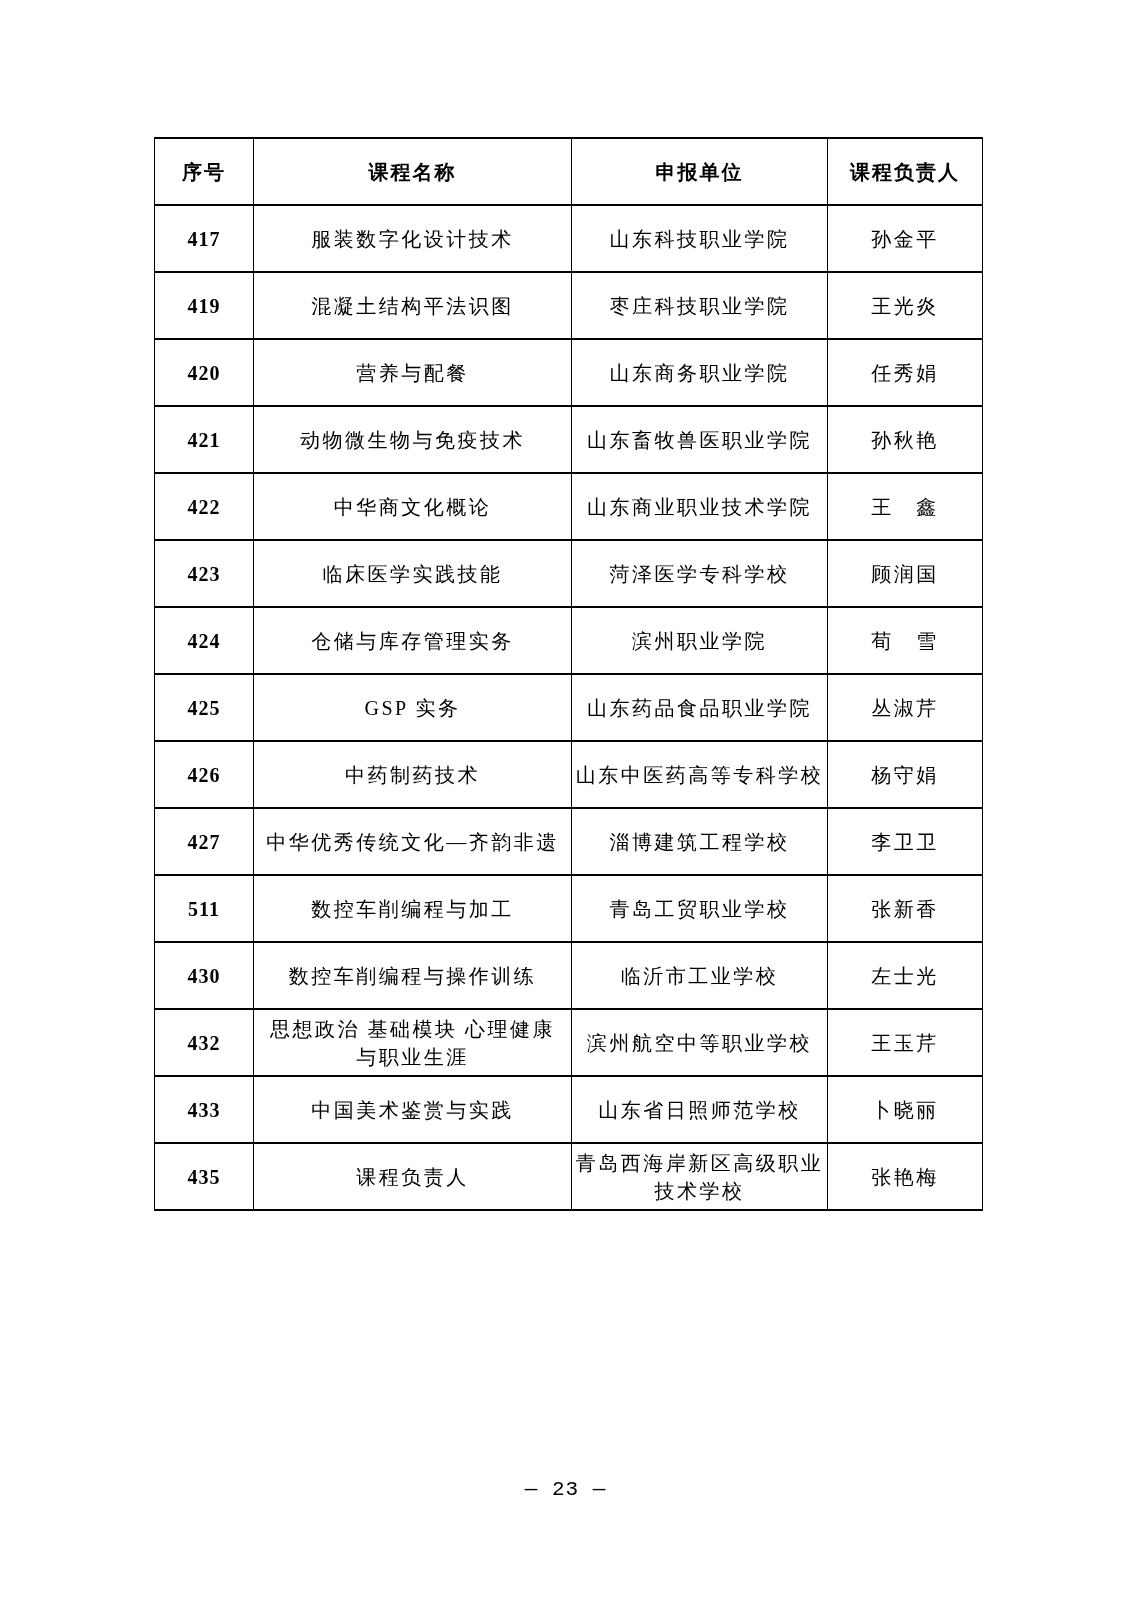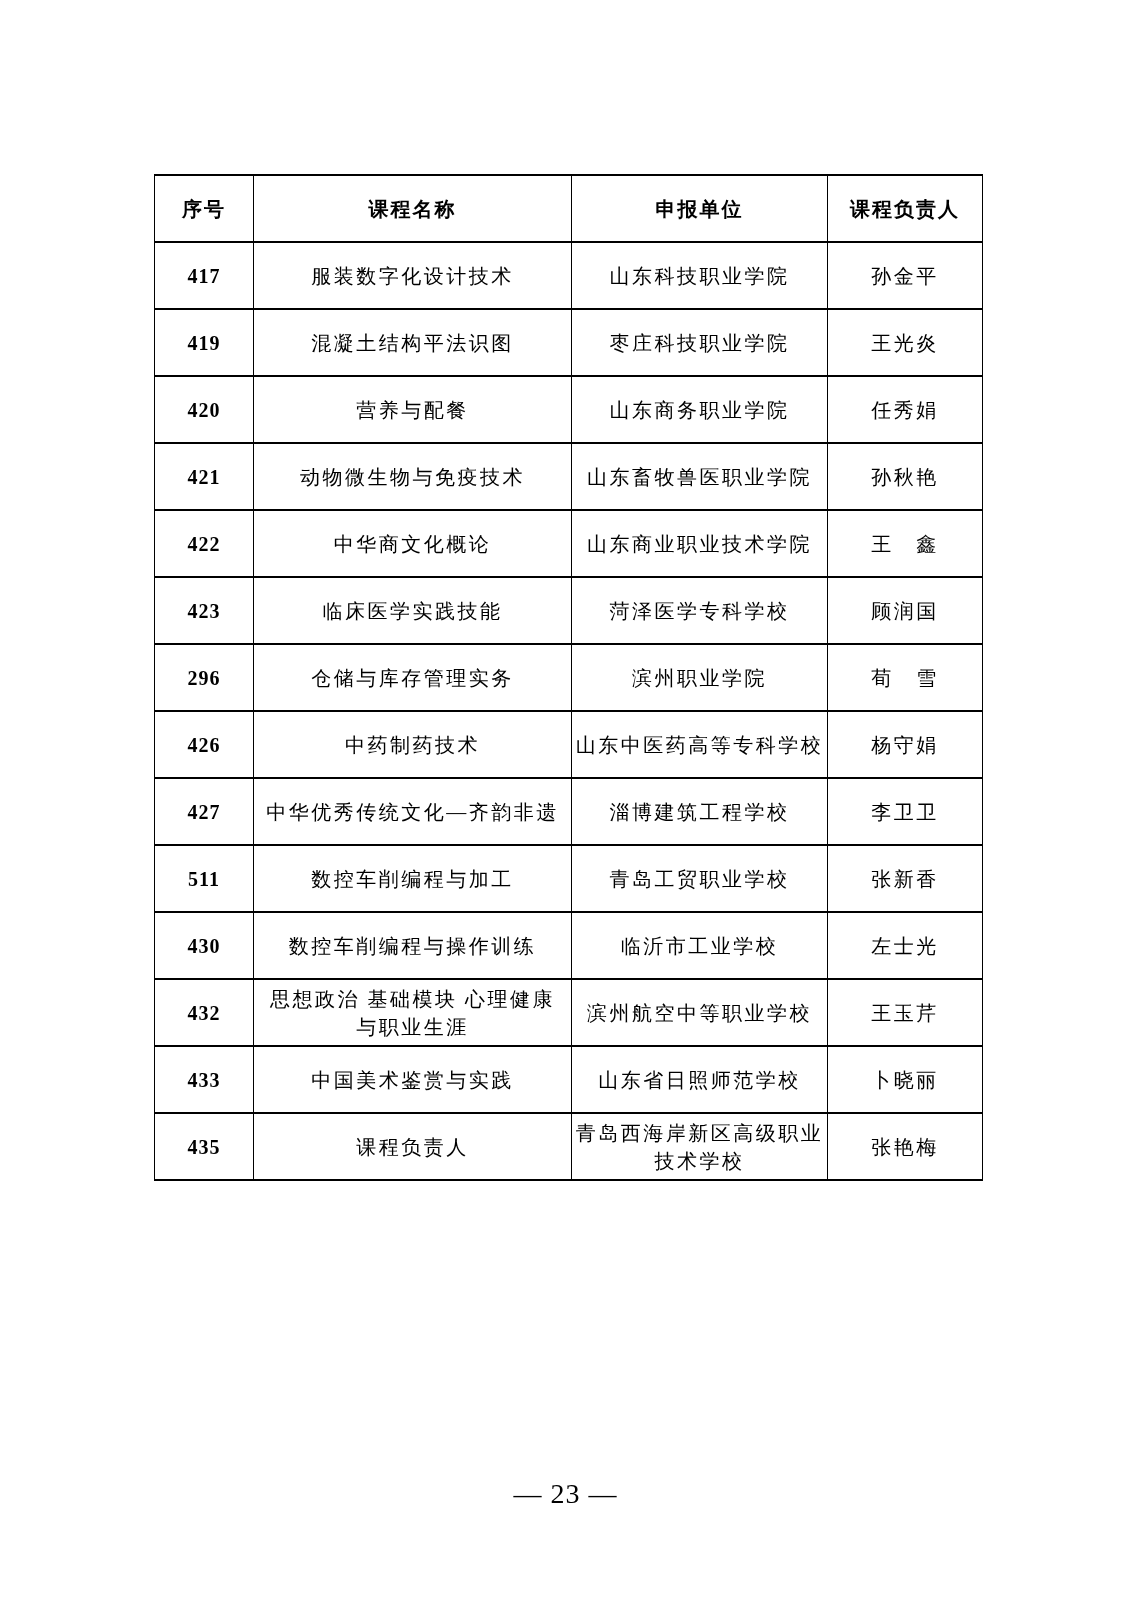--- a/index.html
+++ b/index.html
@@ -16,21 +16,20 @@
     color: #000000;
     overflow: hidden;
   }
   table.course-table {
     position: absolute;
     left: 154px;
     top: 137px;
     width: 828px;
     border-collapse: collapse;
     table-layout: fixed;
-    margin-top: 37px;
   }
   .course-table col.c-no     { width: 99px; }
   .course-table col.c-course { width: 318px; }
   .course-table col.c-unit   { width: 256px; }
   .course-table col.c-leader { width: 155px; }
 
   .course-table th,
   .course-table td {
     border-top: 2px solid #000;
     border-bottom: 2px solid #000;
@@ -57,23 +56,24 @@
   .course-table td.no-cell {
     letter-spacing: 1px;
     font-weight: bold;
   }
   .page-footer {
     position: absolute;
     top: 1478px;
     left: 0;
     width: 100%;
     text-align: center;
-    font-size: 28px;
+    font-size: 21px;
     letter-spacing: 1px;
     color: #000;
+    font-family: Liberation Mono, monospace;
   }
 </style>
 </head>
 <body>
 
 <div class="page">
 
   <table class="course-table">
     <colgroup>
       <col class="c-no">
@@ -120,24 +120,30 @@
           <td>山东商业职业技术学院</td>
           <td>王　鑫</td>
         </tr>
         <tr>
           <td class="no-cell">423</td>
           <td>临床医学实践技能</td>
           <td>菏泽医学专科学校</td>
           <td>顾润国</td>
         </tr>
         <tr>
-          <td class="no-cell">296</td>
+          <td class="no-cell">424</td>
           <td>仓储与库存管理实务</td>
           <td>滨州职业学院</td>
           <td>荀　雪</td>
+        </tr>
+        <tr>
+          <td class="no-cell">425</td>
+          <td>GSP 实务</td>
+          <td>山东药品食品职业学院</td>
+          <td>丛淑芹</td>
         </tr>
         <tr>
           <td class="no-cell">426</td>
           <td>中药制药技术</td>
           <td>山东中医药高等专科学校</td>
           <td>杨守娟</td>
         </tr>
         <tr>
           <td class="no-cell">427</td>
           <td>中华优秀传统文化—齐韵非遗</td>

